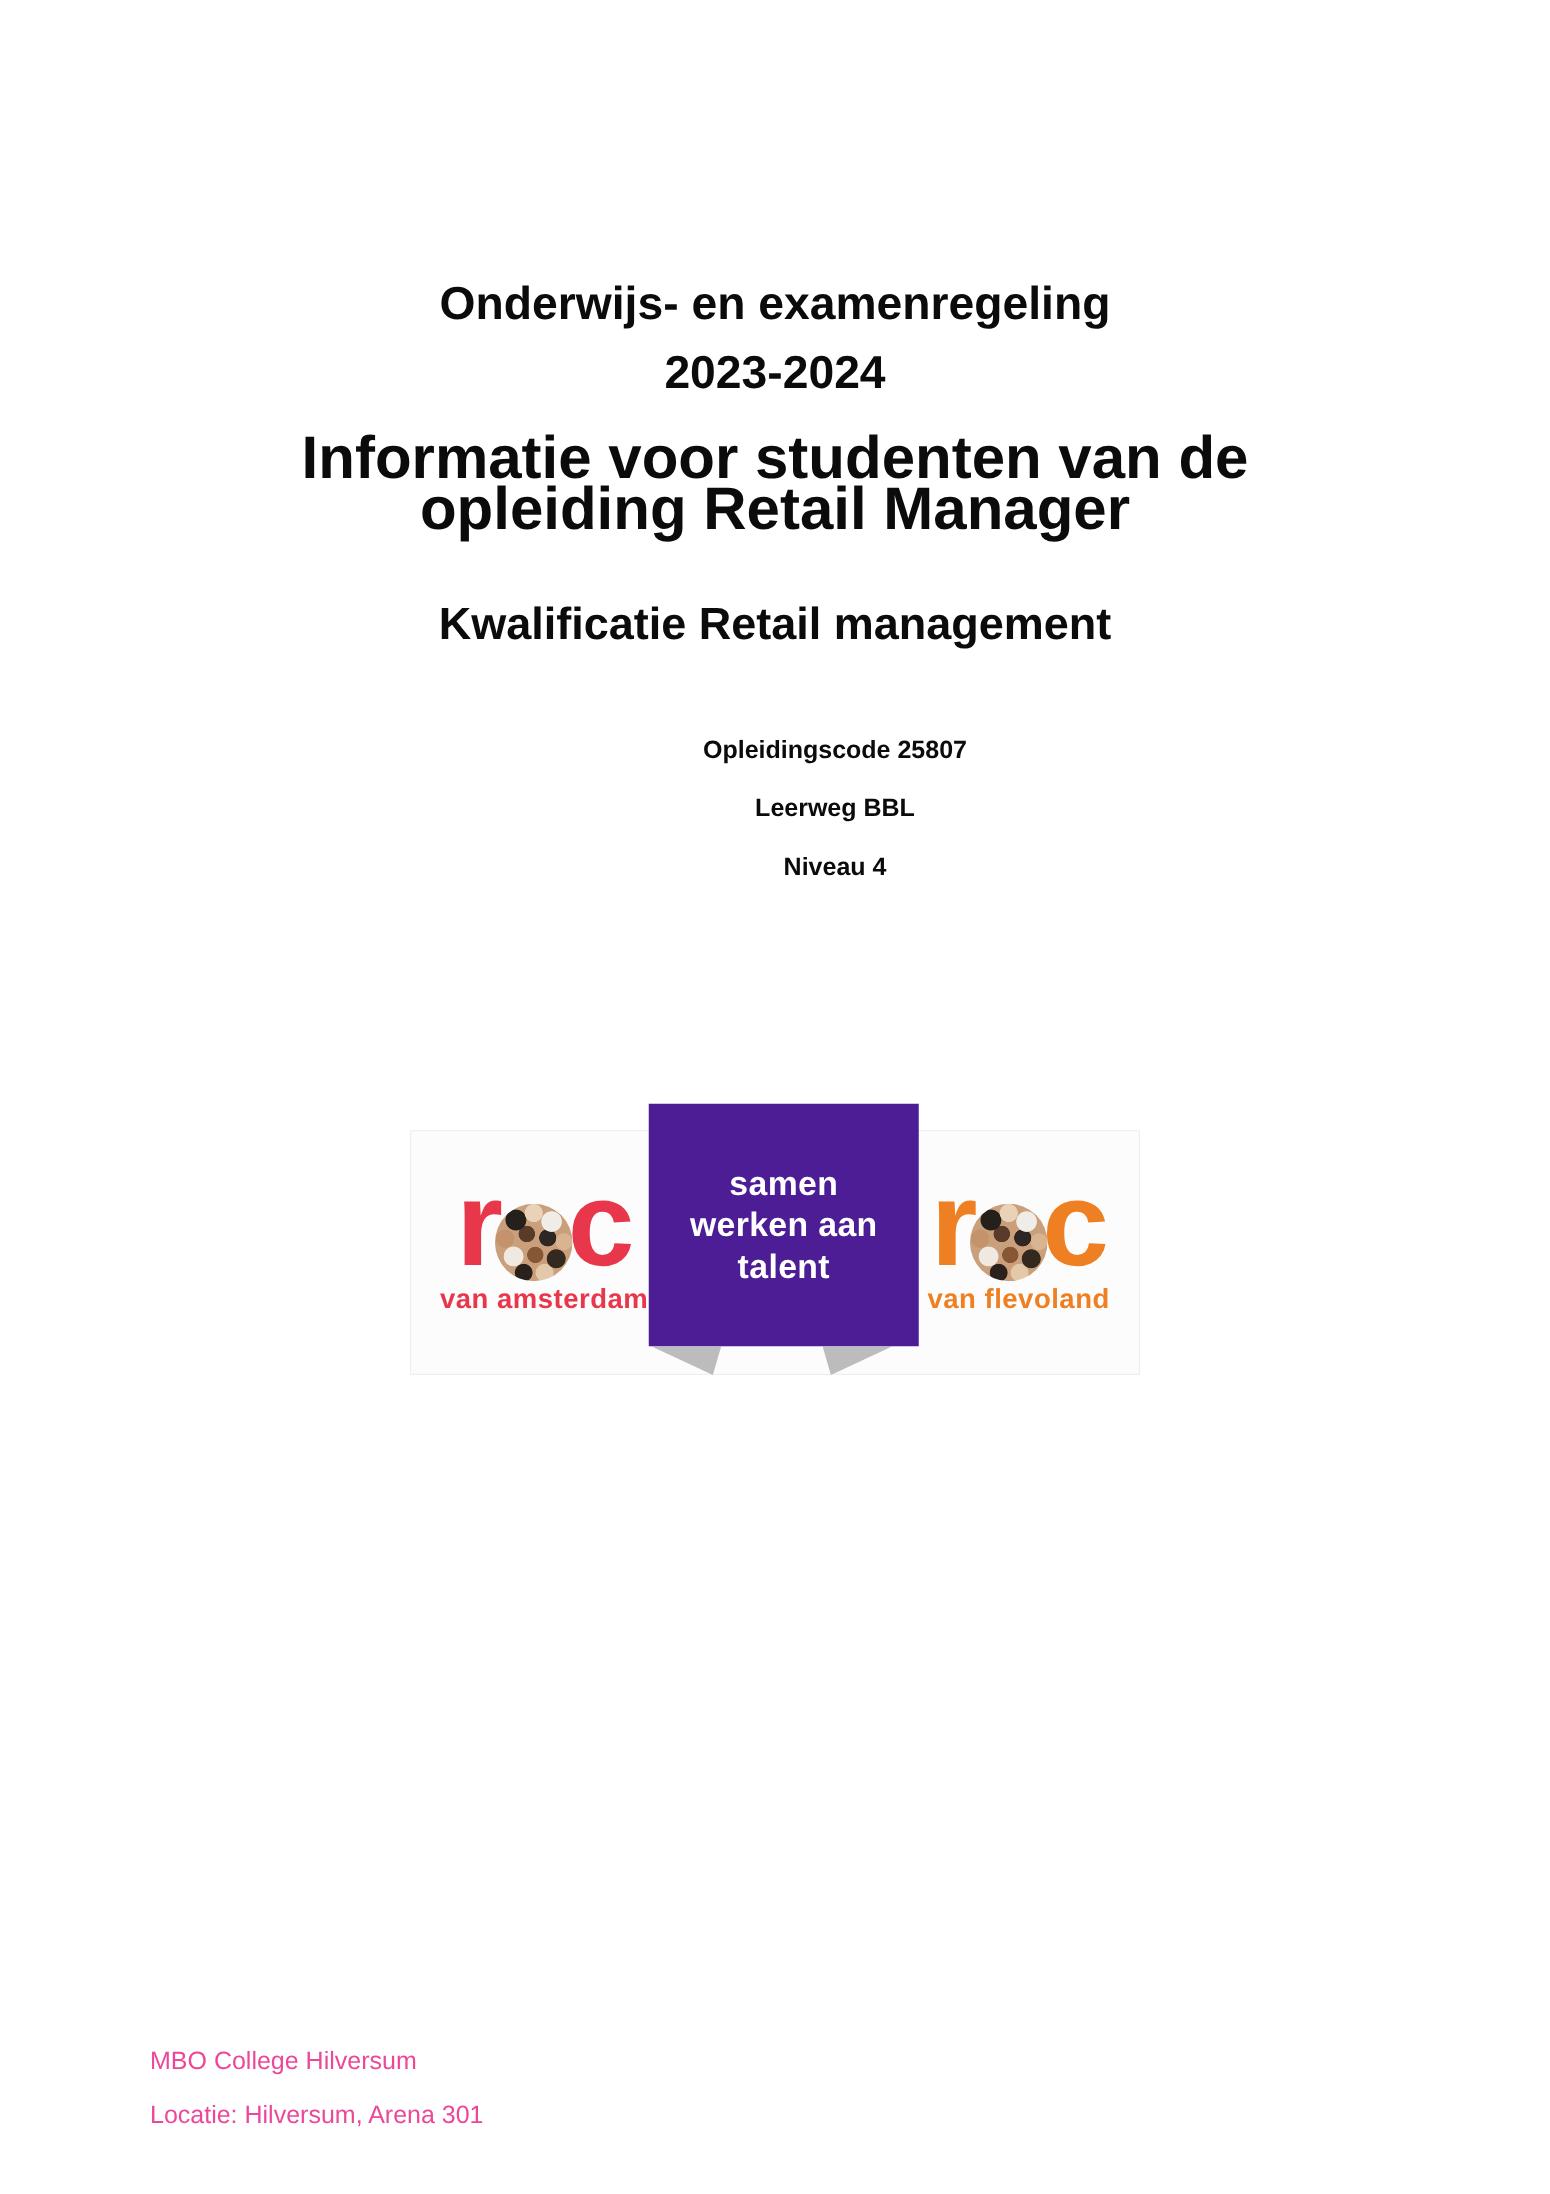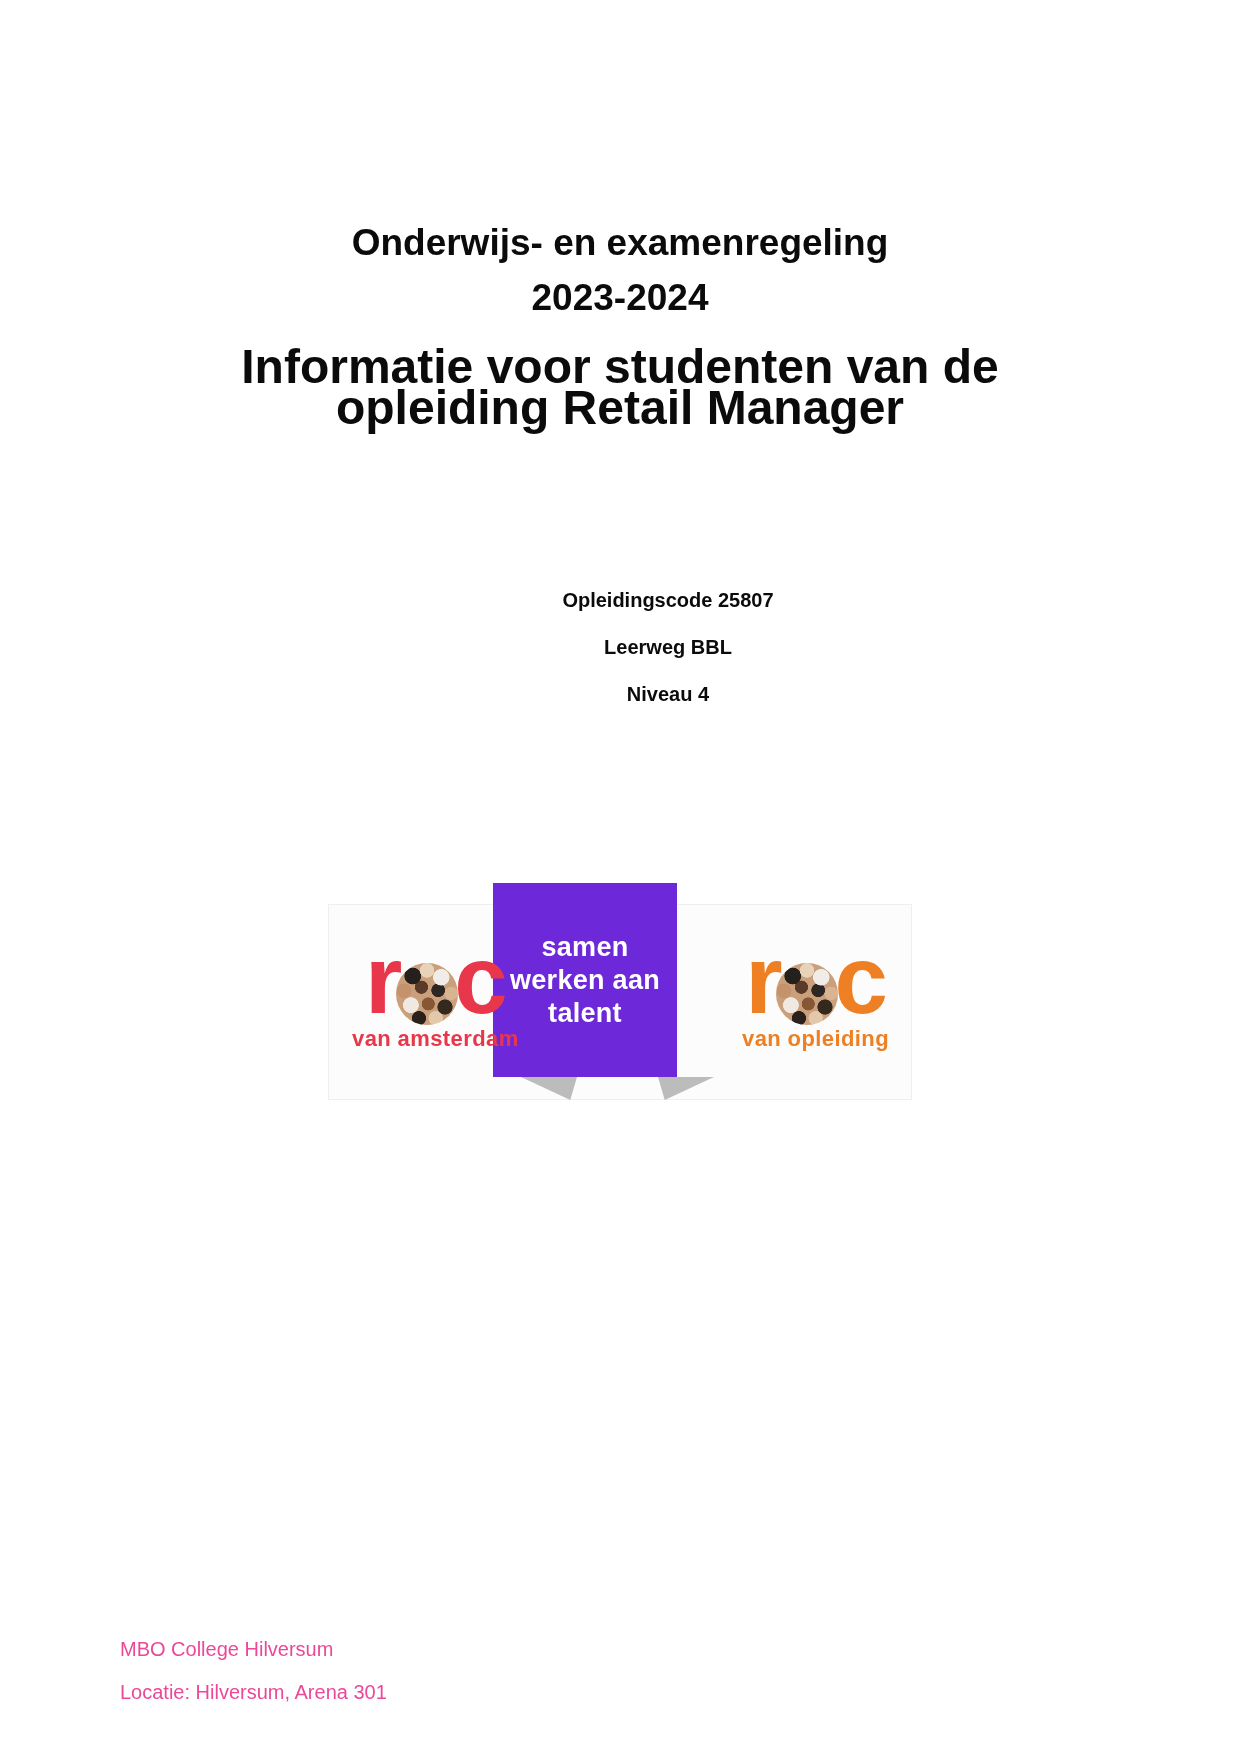--- a/index.html
+++ b/index.html
@@ -17,22 +17,22 @@
   .doc-subtitle{top:346px;font-size:48px;line-height:41px;}
   .doc-qualification{top:479px;font-size:36px;line-height:40px;}
   .doc-details{top:577px;font-size:20px;line-height:47px;padding-left:48px;}
 
   
   .logo-band{
     position:absolute;left:328px;top:904px;width:584px;height:196px;
     background:#fdfcfc;border:1px solid #f1eeee;box-sizing:border-box;
   }
   .slogan-ribbon{
-    position:absolute;left:493px;top:883px;width:184px;height:194px;
-    background:#6d28d9;z-index:3;
+    position:absolute;left:519px;top:883px;width:216px;height:194px;
+    background:#4c1d95;z-index:3;
     display:flex;flex-direction:column;align-items:center;justify-content:center;
   }
   .slogan-line{color:#ffffff;font-size:27px;font-weight:bold;line-height:33px;letter-spacing:.3px;}
   .tail{position:absolute;top:1077px;width:56px;height:23px;background:#bcbcbc;z-index:2;}
   .tail-left{left:521px;clip-path:polygon(0 0,100% 0,88% 100%);}
   .tail-right{left:658px;clip-path:polygon(0 0,100% 0,12% 100%);}
 
   
   .roc-logo{position:absolute;z-index:4;display:flex;flex-direction:column;align-items:center;}
   .roc-ams{left:352px;top:962px;}
@@ -73,20 +73,21 @@
   <div class="center-text doc-title">
     <div>Onderwijs- en examenregeling</div>
     <div>2023-2024</div>
   </div>
 
   <div class="center-text doc-subtitle">
     <div>Informatie voor studenten van de</div>
     <div>opleiding Retail Manager</div>
   </div>
 
+  <div class="center-text doc-qualification">Kwalificatie Retail management</div>
 
   <div class="center-text doc-details">
     <div>Opleidingscode 25807</div>
     <div>Leerweg BBL</div>
     <div>Niveau 4</div>
   </div>
 
   <div class="logo-band"></div>
 
   <div class="roc-logo roc-ams">
@@ -105,19 +106,19 @@
   </div>
   <div class="tail tail-left"></div>
   <div class="tail tail-right"></div>
 
   <div class="roc-logo roc-flev">
     <div class="roc-word">
       <span class="roc-letter">r</span>
       <span class="collage"></span>
       <span class="roc-letter">c</span>
     </div>
-    <div class="roc-label">van opleiding</div>
+    <div class="roc-label">van flevoland</div>
   </div>
 
   <div class="footer-line footer-college">MBO College Hilversum</div>
   <div class="footer-line footer-location">Locatie: Hilversum, Arena 301</div>
 
 </div>
 
 </body></html>

